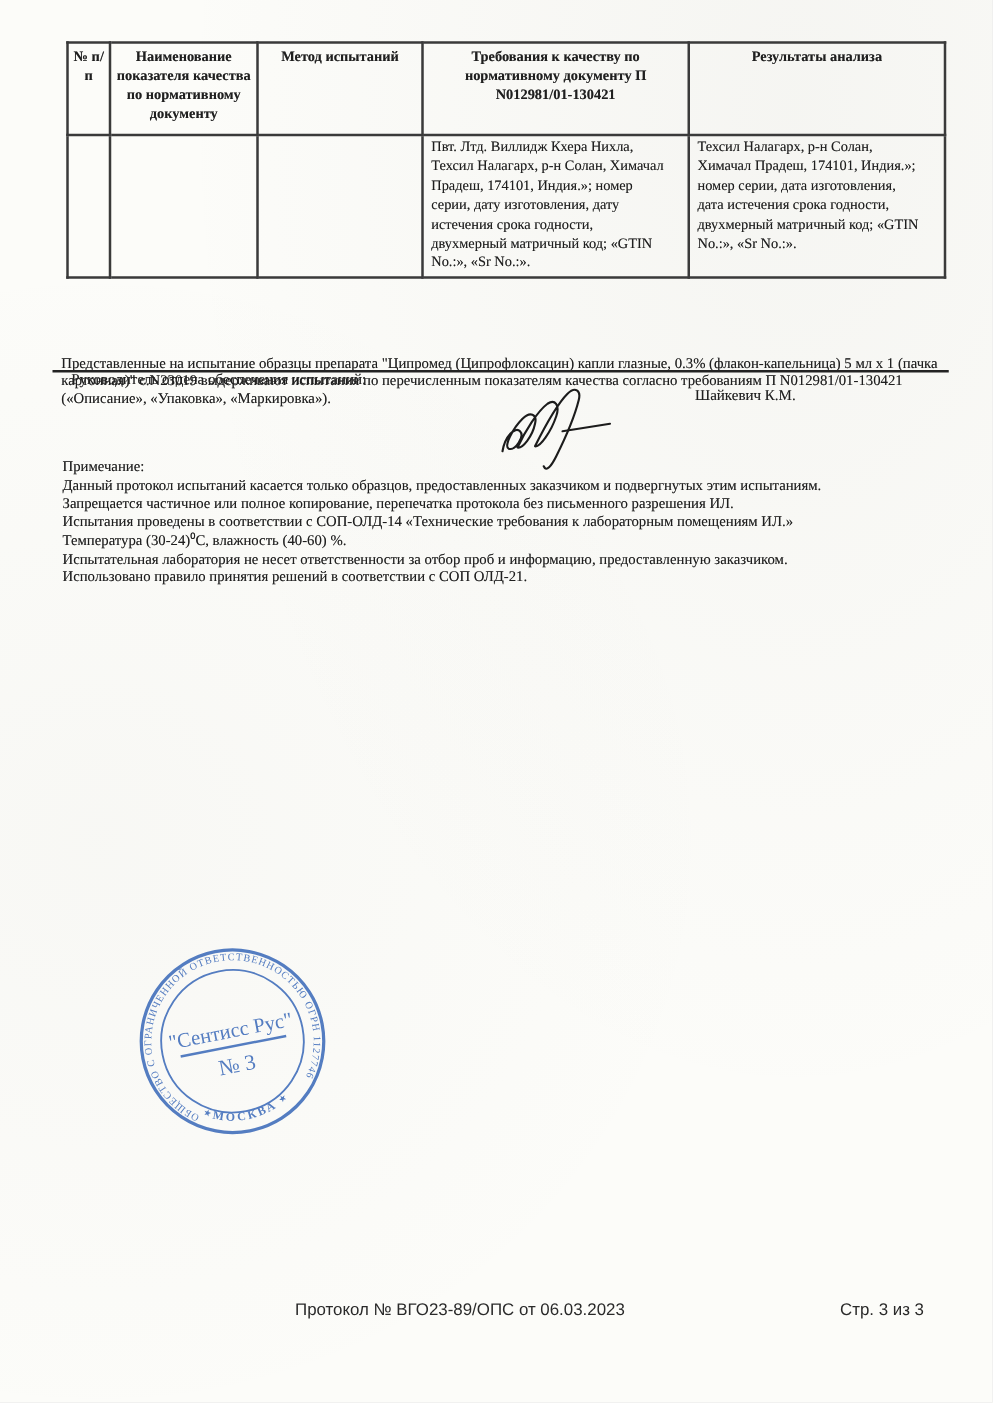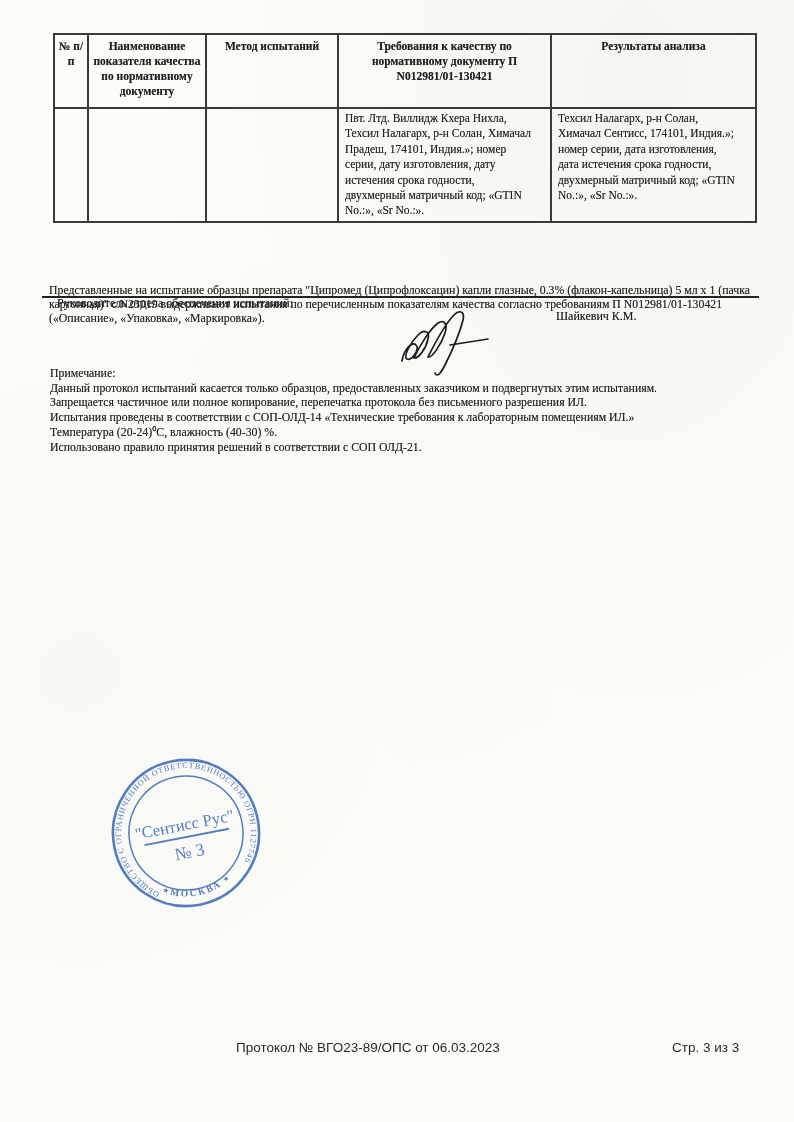--- a/index.html
+++ b/index.html
@@ -98,21 +98,21 @@
         <th>Требования к качеству по нормативному документу П N012981/01-130421</th>
         <th>Результаты анализа</th>
       </tr>
     </thead>
     <tbody>
       <tr>
         <td></td>
         <td></td>
         <td></td>
         <td>Пвт. Лтд. Виллидж Кхера Нихла, Техсил Налагарх, р-н Солан, Химачал Прадеш, 174101, Индия.»; номер серии,  дату изготовления, дату истечения срока годности, двухмерный матричный код; «GTIN No.:»,  «Sr No.:».</td>
-        <td>Техсил Налагарх, р-н Солан, Химачал Сентисс, 174101, Индия.»; номер серии, дата изготовления, дата истечения срока годности, двухмерный матричный код; «GTIN No.:»,  «Sr No.:».</td>
+        <td>Техсил Налагарх, р-н Солан, Химачал Прадеш, 174101, Индия.»; номер серии, дата изготовления, дата истечения срока годности, двухмерный матричный код; «GTIN No.:»,  «Sr No.:».</td>
       </tr>
     </tbody>
   </table>
 
   <div class="conclusion scan-text">Представленные на испытание образцы препарата "Ципромед (Ципрофлоксацин) капли глазные, 0.3% (флакон-капельница) 5 мл х 1 (пачка картонная)" с.N23019 выдерживают испытания по перечисленным показателям качества согласно требованиям П N012981/01-130421 («Описание», «Упаковка», «Маркировка»).</div>
 
   <div class="divider"></div>
 
   <div class="sig-label scan-text">Руководитель отдела обеспечения испытаний:</div>
   <div class="sig-name scan-text">Шайкевич К.М.</div>
@@ -134,21 +134,22 @@
                C 49,74 45,79 43,74"></path>
       <path d="M 58,46 L 96,40"></path>
     </g>
   </svg>
 
   <div class="notes scan-text">
     <div>Примечание:</div>
     <div>Данный протокол испытаний касается только образцов, предоставленных заказчиком и подвергнутых этим испытаниям.</div>
     <div>Запрещается частичное или полное копирование, перепечатка протокола без письменного разрешения ИЛ.</div>
     <div>Испытания проведены в соответствии с СОП-ОЛД-14 «Технические требования к лабораторным помещениям ИЛ.»</div>
-    <div>Температура (20-24)⁰С, влажность (40-30) %.</div>
+    <div>Температура (30-24)⁰С, влажность (40-60) %.</div>
+    <div>Испытательная лаборатория не несет ответственности за отбор проб и информацию, предоставленную заказчиком.</div>
     <div>Использовано правило принятия решений в соответствии с СОП ОЛД-21.</div>
   </div>
 
   <div class="stamp">
     <svg width="152" height="152" viewBox="0 0 152 152">
       <defs>
         <path id="ringPath" d="M 38.8,129.4 A 65,65 0 1 1 113.2,129.4"></path>
         <path id="bottomPath" d="M 27.5,117.3 A 64,64 0 0 0 124.5,117.3"></path>
       </defs>
       <circle cx="76" cy="76" r="73" fill="none" stroke="#3e6cba" stroke-width="2.6"></circle>

